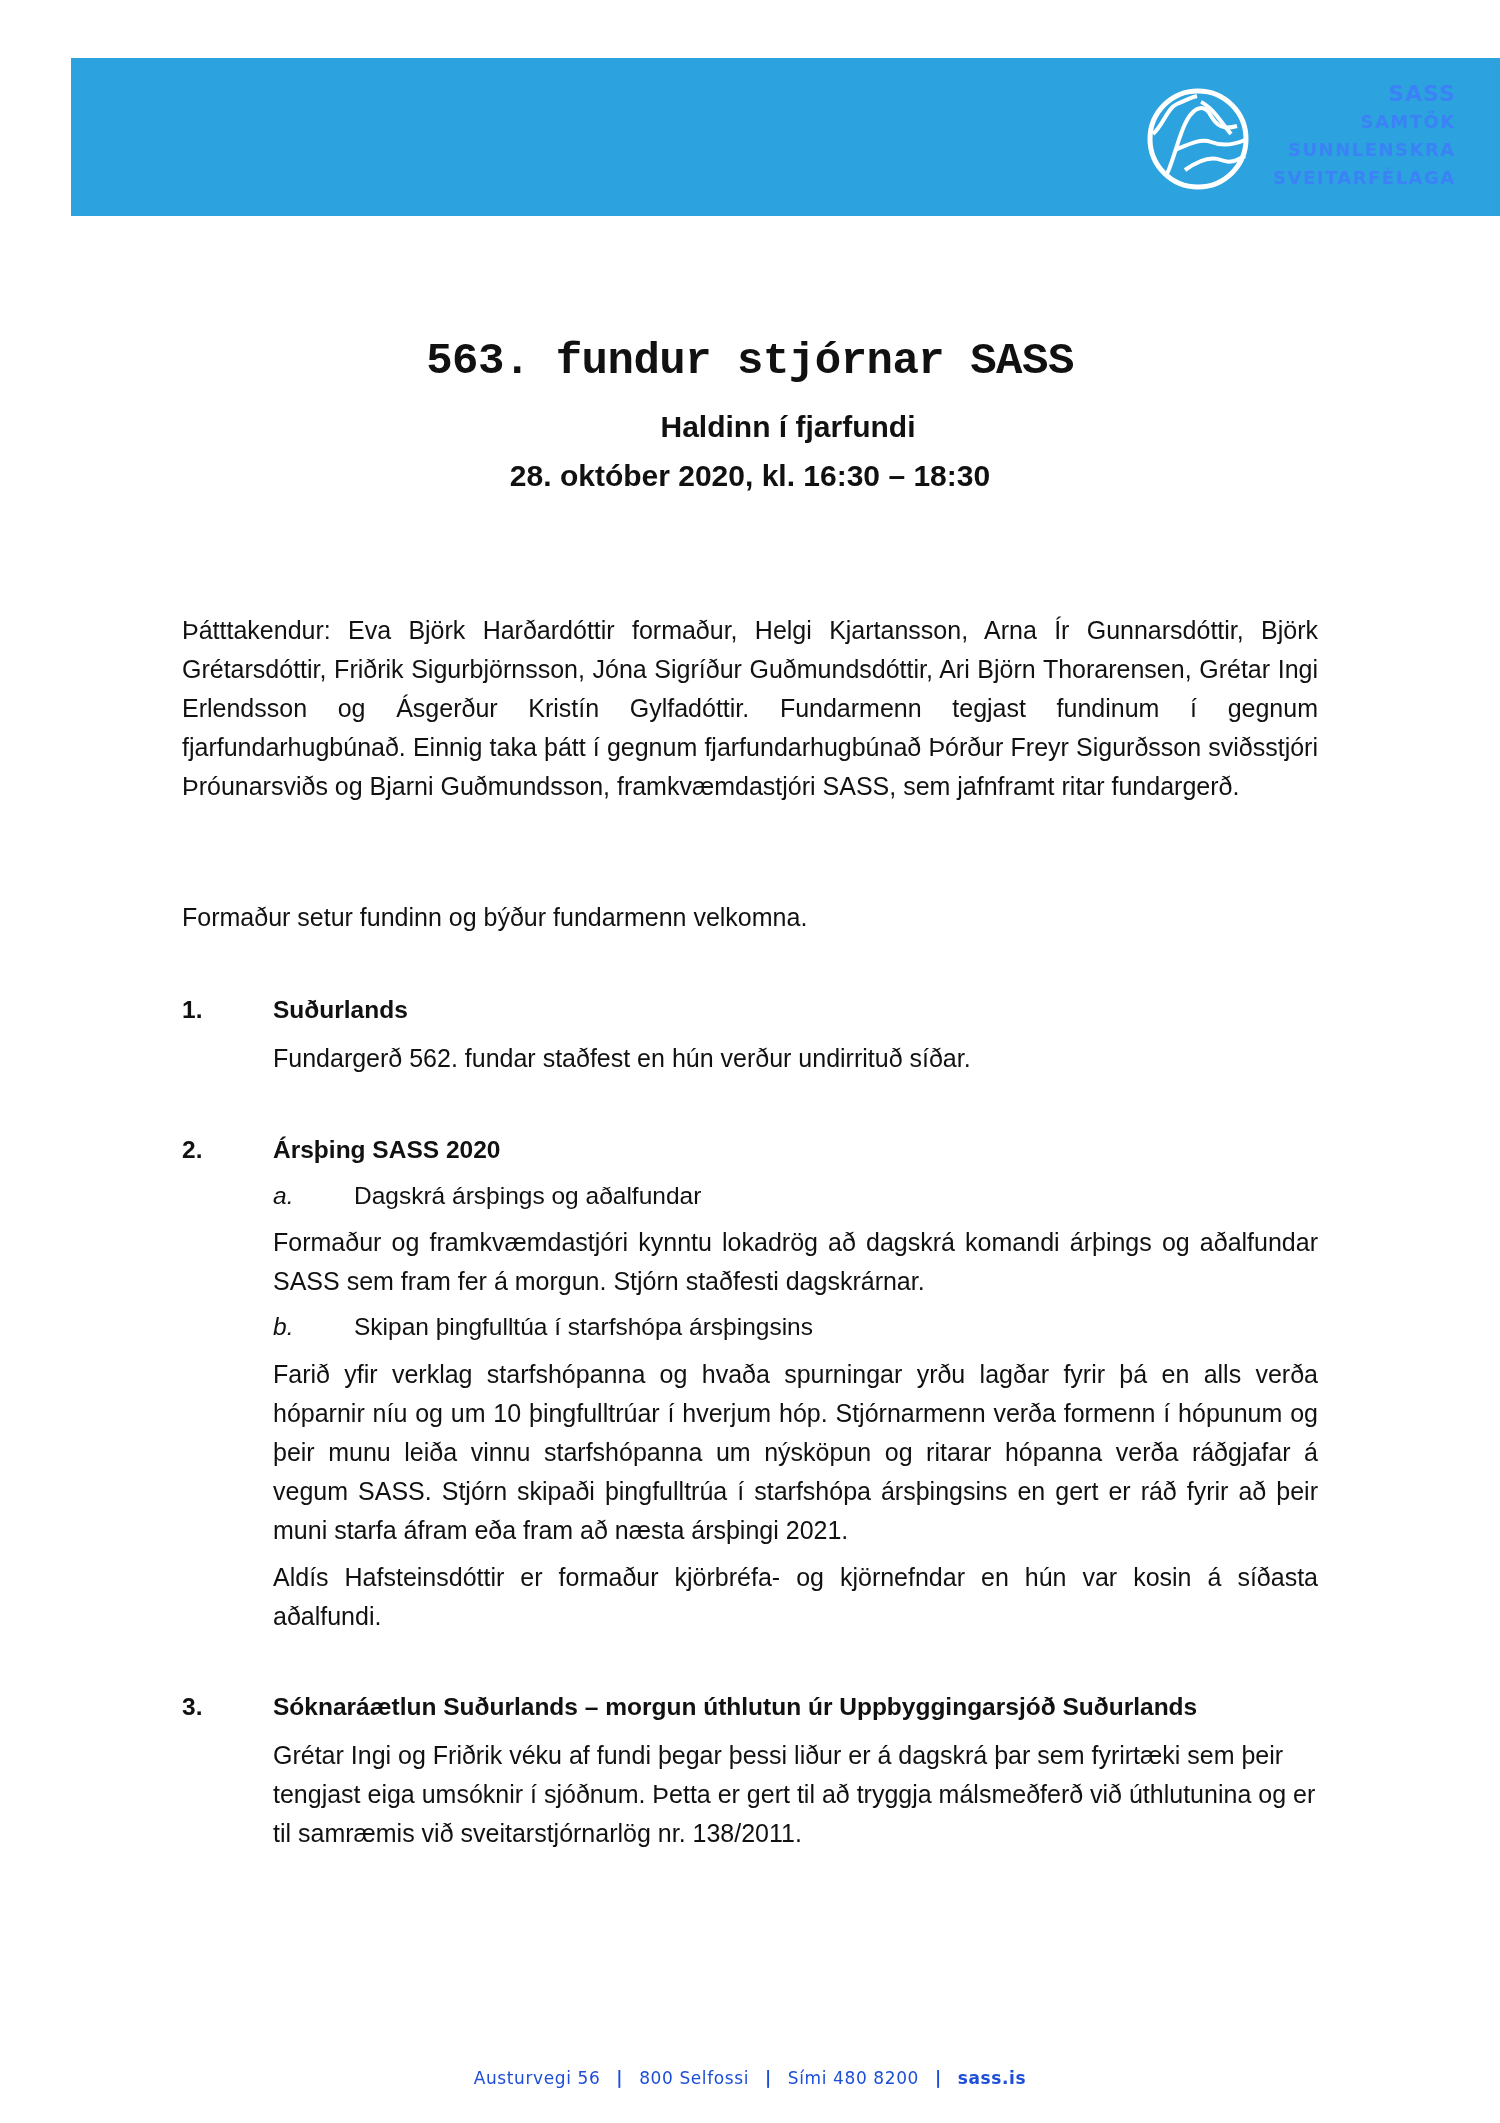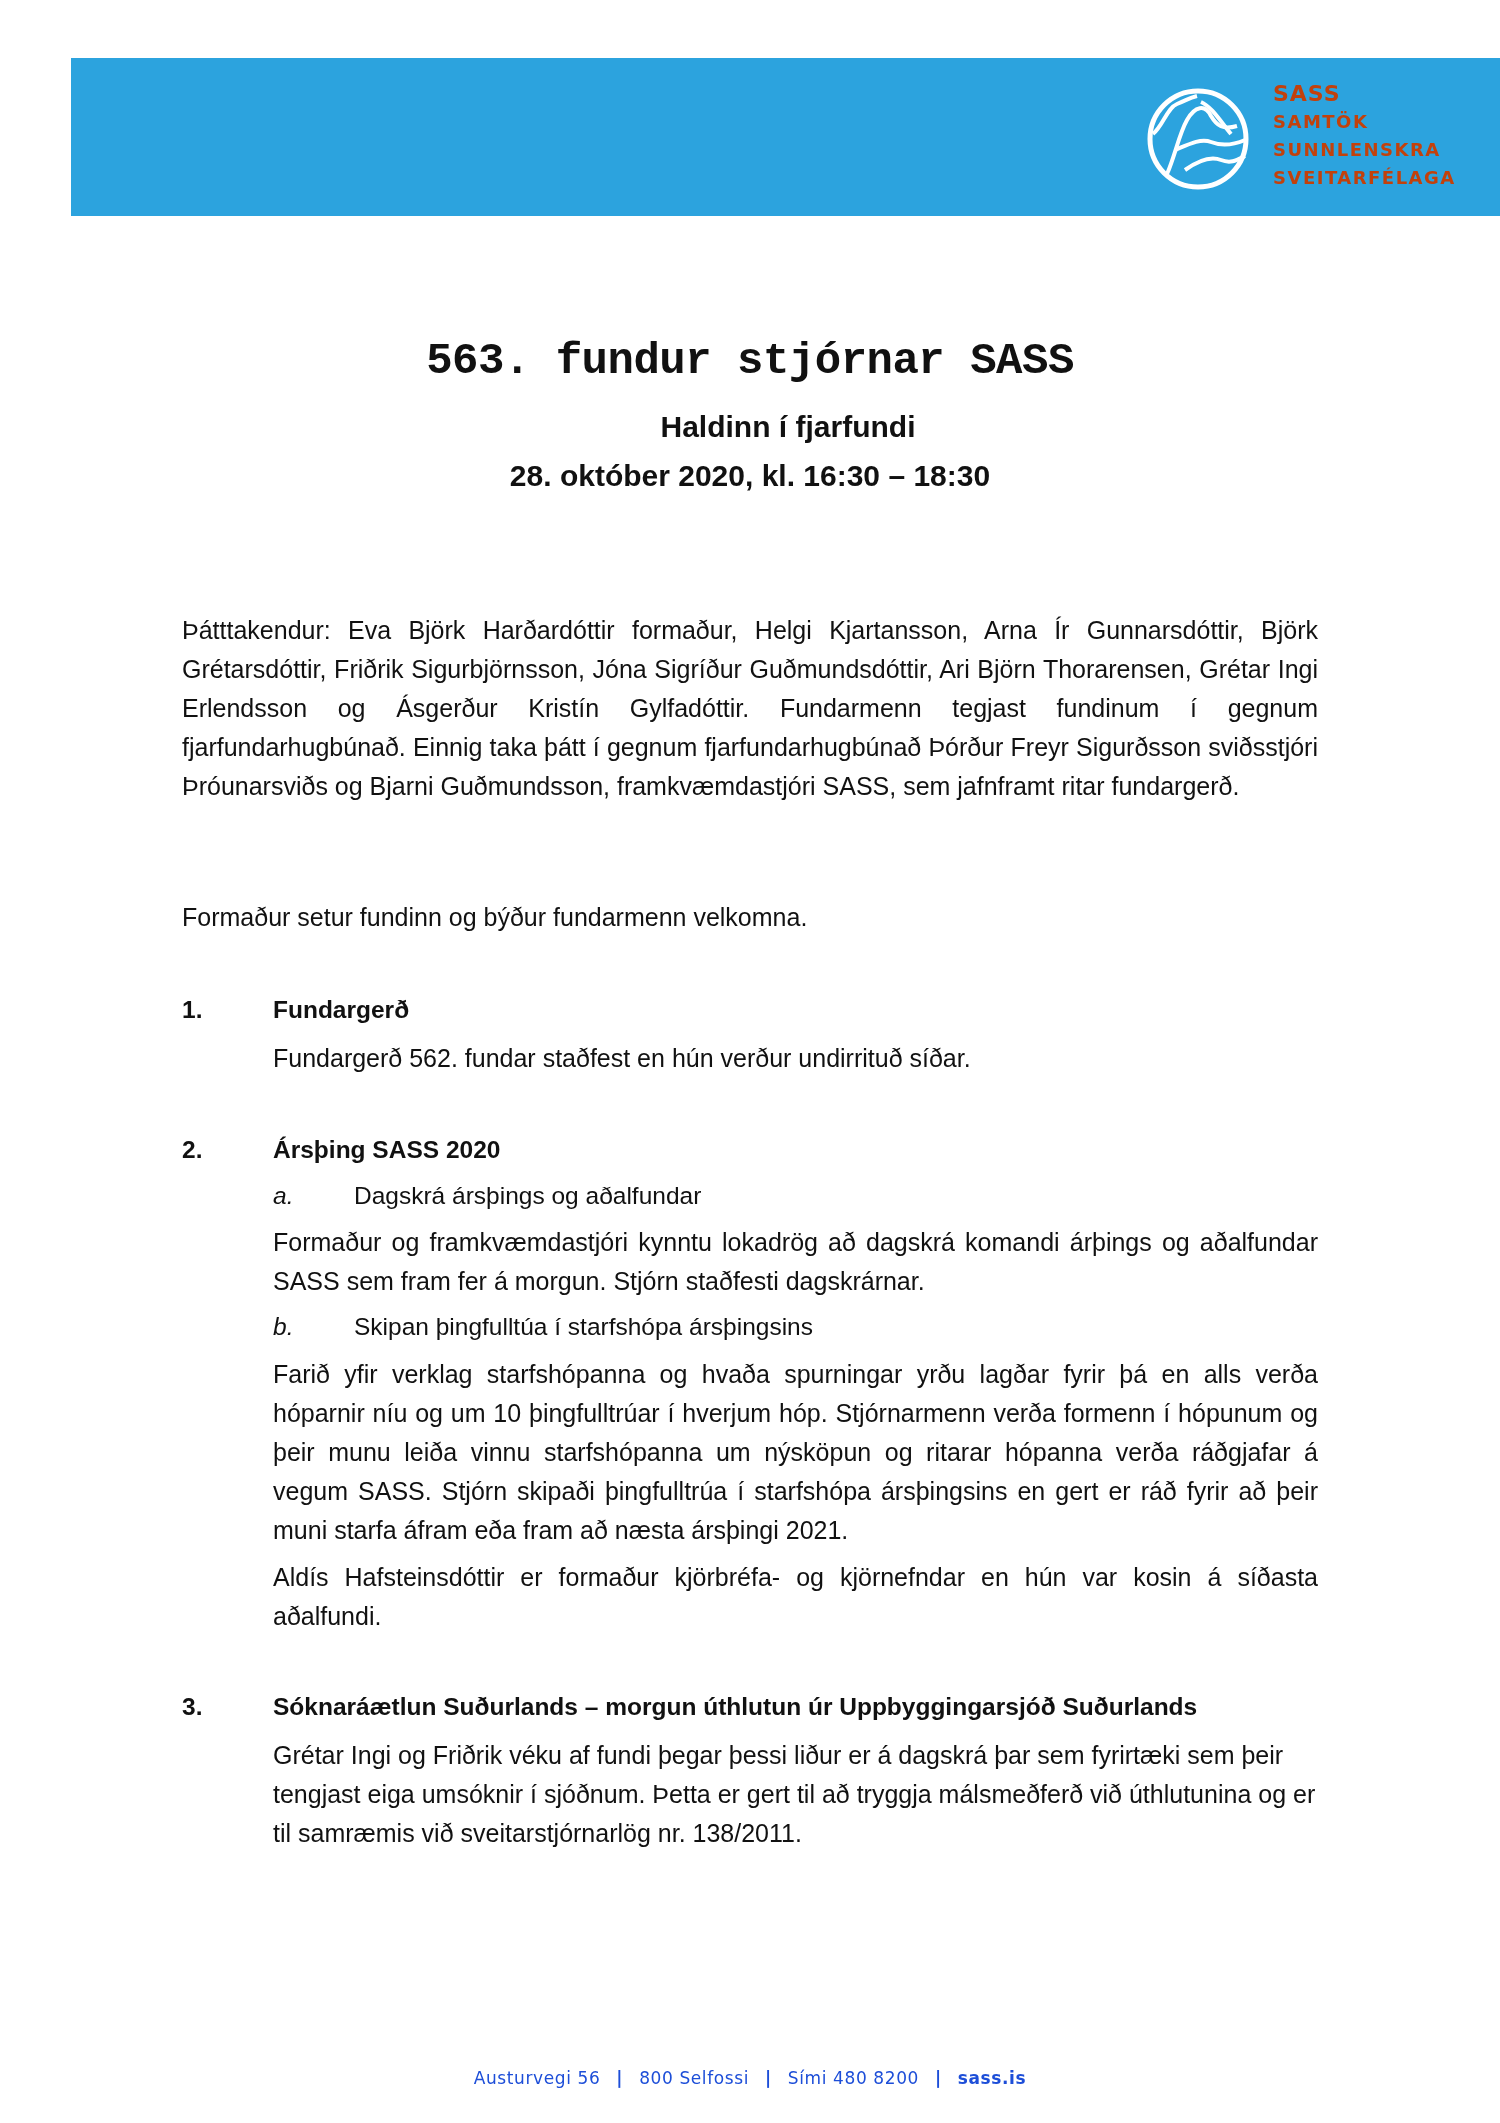--- a/index.html
+++ b/index.html
@@ -8,22 +8,22 @@
       font-family: "Liberation Sans", "DejaVu Sans", sans-serif; color: #111111;
     }
     .header-bar {
       position: absolute; left: 71px; top: 58px; width: 1429px; height: 158px;
       background: #2ca3de;
     }
     .logo {
       position: absolute; left: 1145px; top: 86px; width: 106px; height: 106px;
     }
     .logo-text {
-      position: absolute; left: 1273px; top: 80px; color: #c2410c;
-      font-family: "DejaVu Sans", sans-serif; line-height: 28px; letter-spacing: 1.5px;
+      position: absolute; left: 1273px; top: 80px; color: #3b82f6;
+      font-family: "DejaVu Sans", sans-serif; line-height: 28px; letter-spacing: 1.5px; text-align: right;
     }
     .logo-text .brand { font-weight: bold; font-size: 22px; letter-spacing: 1px; }
     .logo-text .line { font-size: 18px; font-weight: bold; }
 
     .title {
       position: absolute; left: 0; width: 1500px; text-align: center; font-weight: bold;
       font-family: "Liberation Sans", sans-serif;
     }
     .t1 { top: 336px; font-size: 44px; letter-spacing: -0.5px; font-family: Liberation Mono, monospace; }
     .t2 { top: 410px; font-size: 30px; margin-left: 38px; }
@@ -81,21 +81,21 @@
 
 <div class="title t1">563. fundur stjórnar SASS</div>
 <div class="title t2">Haldinn í fjarfundi</div>
 <div class="title t3">28. október 2020, kl. 16:30 – 18:30</div>
 
 <div class="para justify participants">Þátttakendur: Eva Björk Harðardóttir formaður, Helgi Kjartansson, Arna Ír Gunnarsdóttir, Björk Grétarsdóttir, Friðrik Sigurbjörnsson, Jóna Sigríður Guðmundsdóttir, Ari Björn Thorarensen, Grétar Ingi Erlendsson og Ásgerður Kristín Gylfadóttir. Fundarmenn tegjast fundinum í gegnum fjarfundarhugbúnað. Einnig taka þátt í gegnum fjarfundarhugbúnað Þórður Freyr Sigurðsson sviðsstjóri Þróunarsviðs og Bjarni Guðmundsson, framkvæmdastjóri SASS, sem jafnframt ritar fundargerð.</div>
 
 <div class="para opening">Formaður setur fundinn og býður fundarmenn velkomna.</div>
 
 <div class="item-num" style="top:996px;">1.</div>
-<div class="item-title" style="top:996px;">Fundargerð</div>
+<div class="item-title" style="top:996px;">Suðurlands</div>
 <div class="para body-block" style="top:1039px;">Fundargerð 562. fundar staðfest en hún verður undirrituð síðar.</div>
 
 <div class="item-num" style="top:1136px;">2.</div>
 <div class="item-title" style="top:1136px;">Ársþing SASS 2020</div>
 
 <div class="sub-letter" style="top:1182px;">a.</div>
 <div class="sub-title" style="top:1182px;">Dagskrá ársþings og aðalfundar</div>
 <div class="para body-block justify" style="top:1223px;">Formaður og framkvæmdastjóri kynntu lokadrög að dagskrá komandi árþings og aðalfundar SASS sem fram fer á morgun. Stjórn staðfesti dagskrárnar.</div>
 
 <div class="sub-letter" style="top:1313px;">b.</div>

